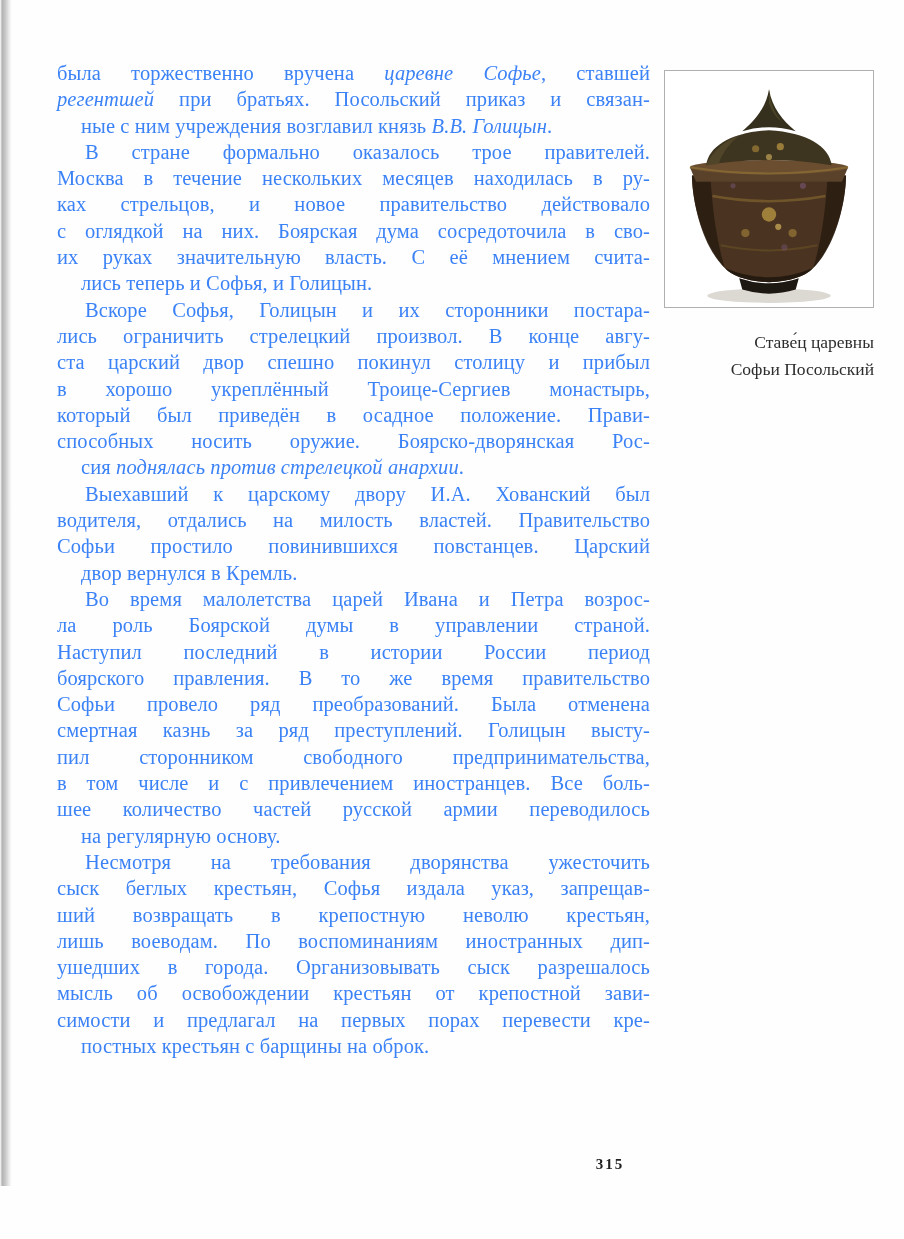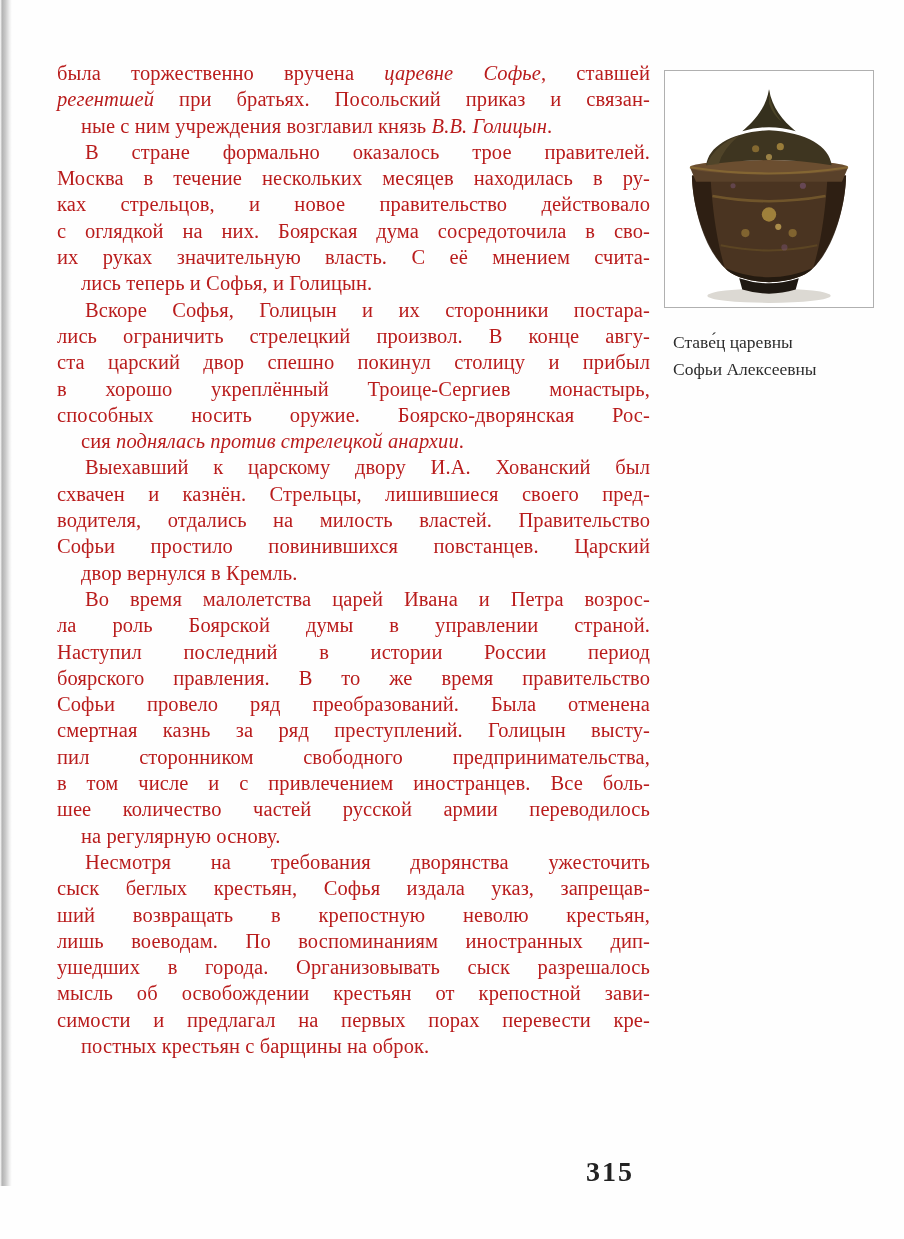--- a/index.html
+++ b/index.html
@@ -12,44 +12,44 @@
 
   
   .scan-edge {
     position:absolute; left:0; top:0; width:12px; height:1186px;
     background:linear-gradient(to right,#ffffff 0%,#b3b3b3 18%,#c9c9c9 45%,#efefef 80%,#ffffff 100%);
   }
 
   
   .text-col {
     position:absolute; left:57px; top:60px; width:593px;
-    font-size:20.5px; line-height:26.3px; color:#b91c1c;
+    font-size:20.5px; line-height:26.3px; color:#3b82f6;
     letter-spacing:0.1px;
   }
   .line { text-align:justify; text-align-last:justify; height:26.3px; }
   .line.last { text-align-last:left;margin-left:24px; }
   .line.indent { text-indent:28px; }
   .it { font-style:italic; }
 
   
   .figure { position:absolute; left:664px; top:70px; width:210px; }
   .frame {
     width:210px; height:238px; box-sizing:border-box;
     border:1px solid #b0b0b0; background:#ffffff;
     display:flex; align-items:flex-end; justify-content:center;
   }
   .caption {
     margin-top:21px; padding-left:9px;
-    font-size:17.5px; line-height:27px; color:#2d2d2d;
+    font-size:17.5px; line-height:27px; color:#2d2d2d;text-align:right;
   }
 
   
   .pagenum {
     position:absolute; left:568px; top:1156px; width:84px;
-    text-align:center; font-weight:bold; font-size:28px;
+    text-align:center; font-weight:bold; font-size:15px;
     letter-spacing:2px; color:#222222;
   }
 </style>
 </head>
 <body>
 
 <div class="page">
 
   <div class="scan-edge"></div>
 
@@ -60,24 +60,24 @@
       <div class="line indent"><span>В стране формально оказалось трое правителей.</span></div>
       <div class="line"><span>Москва в течение нескольких месяцев находилась в ру-</span></div>
       <div class="line"><span>ках стрельцов, и новое правительство действовало</span></div>
       <div class="line"><span>с оглядкой на них. Боярская дума сосредоточила в сво-</span></div>
       <div class="line"><span>их руках значительную власть. С её мнением счита-</span></div>
       <div class="line last"><span>лись теперь и Софья, и Голицын.</span></div>
       <div class="line indent"><span>Вскоре Софья, Голицын и их сторонники постара-</span></div>
       <div class="line"><span>лись ограничить стрелецкий произвол. В конце авгу-</span></div>
       <div class="line"><span>ста царский двор спешно покинул столицу и прибыл</span></div>
       <div class="line"><span>в хорошо укреплённый Троице-Сергиев монастырь,</span></div>
+      <div class="line"><span>который был приведён в осадное положение. Прави-</span></div>
       <div class="line"><span>способных носить оружие. Боярско-дворянская Рос-</span></div>
       <div class="line last"><span>сия </span><span class="it">поднялась против стрелецкой анархии</span><span>.</span></div>
       <div class="line indent"><span>Выехавший к царскому двору И.А. Хованский был</span></div>
-      <div class="line"><span>схвачен и казнён. Стрельцы, лишившиеся своего пред-</span></div>
       <div class="line"><span>водителя, отдались на милость властей. Правительство</span></div>
       <div class="line"><span>Софьи простило повинившихся повстанцев. Царский</span></div>
       <div class="line last"><span>двор вернулся в Кремль.</span></div>
       <div class="line indent"><span>Во время малолетства царей Ивана и Петра возрос-</span></div>
       <div class="line"><span>ла роль Боярской думы в управлении страной.</span></div>
       <div class="line"><span>Наступил последний в истории России период</span></div>
       <div class="line"><span>боярского правления. В то же время правительство</span></div>
       <div class="line"><span>Софьи провело ряд преобразований. Была отменена</span></div>
       <div class="line"><span>смертная казнь за ряд преступлений. Голицын высту-</span></div>
       <div class="line"><span>пил сторонником свободного предпринимательства,</span></div>
@@ -130,19 +130,19 @@
         <circle cx="106" cy="62" r="3.5" fill="#a9883e" opacity="0.85"></circle>
         <circle cx="95" cy="72" r="3" fill="#c2a255" opacity="0.7"></circle>
 
         <circle cx="128" cy="100" r="3" fill="#7a5577" opacity="0.6"></circle>
         <circle cx="60" cy="100" r="2.5" fill="#7a5577" opacity="0.5"></circle>
         <circle cx="110" cy="160" r="3" fill="#7a5577" opacity="0.45"></circle>
       </svg>
     </div>
     <div class="caption">
       <div>Ставе́ц царевны</div>
-      <div>Софьи Алексеевны</div>
+      <div>Софьи Посольский</div>
     </div>
   </div>
 
   <div class="pagenum">315</div>
 
 </div>
 
 </body></html>

